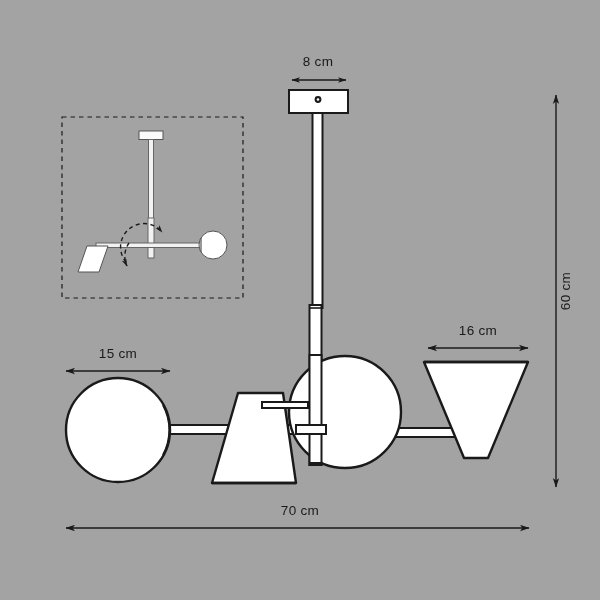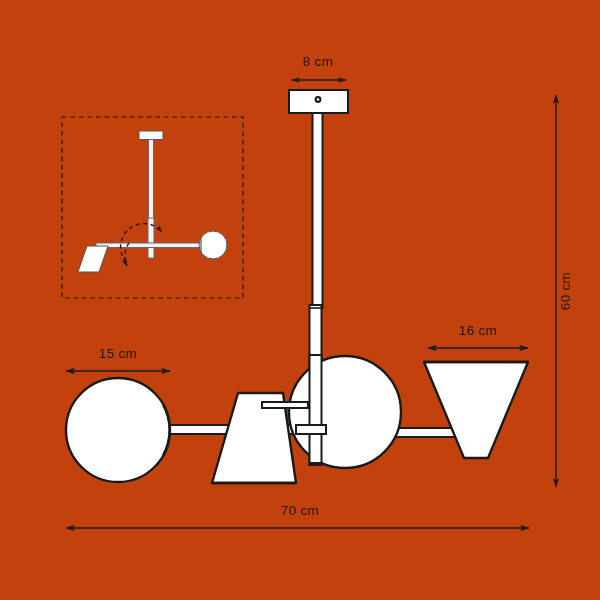--- a/index.html
+++ b/index.html
@@ -7,21 +7,21 @@
     padding: 0;
     background: #ffffff;
   }
   body {
     font-family: "Liberation Sans", sans-serif;
   }
   #stage {
     position: relative;
     width: 600px;
     height: 600px;
-    background: #c2410c;
+    background: #a3a3a3;
     overflow: hidden;
   }
   #drawing {
     position: absolute;
     left: 0;
     top: 0;
     width: 600px;
     height: 600px;
   }
   .dim-text {

